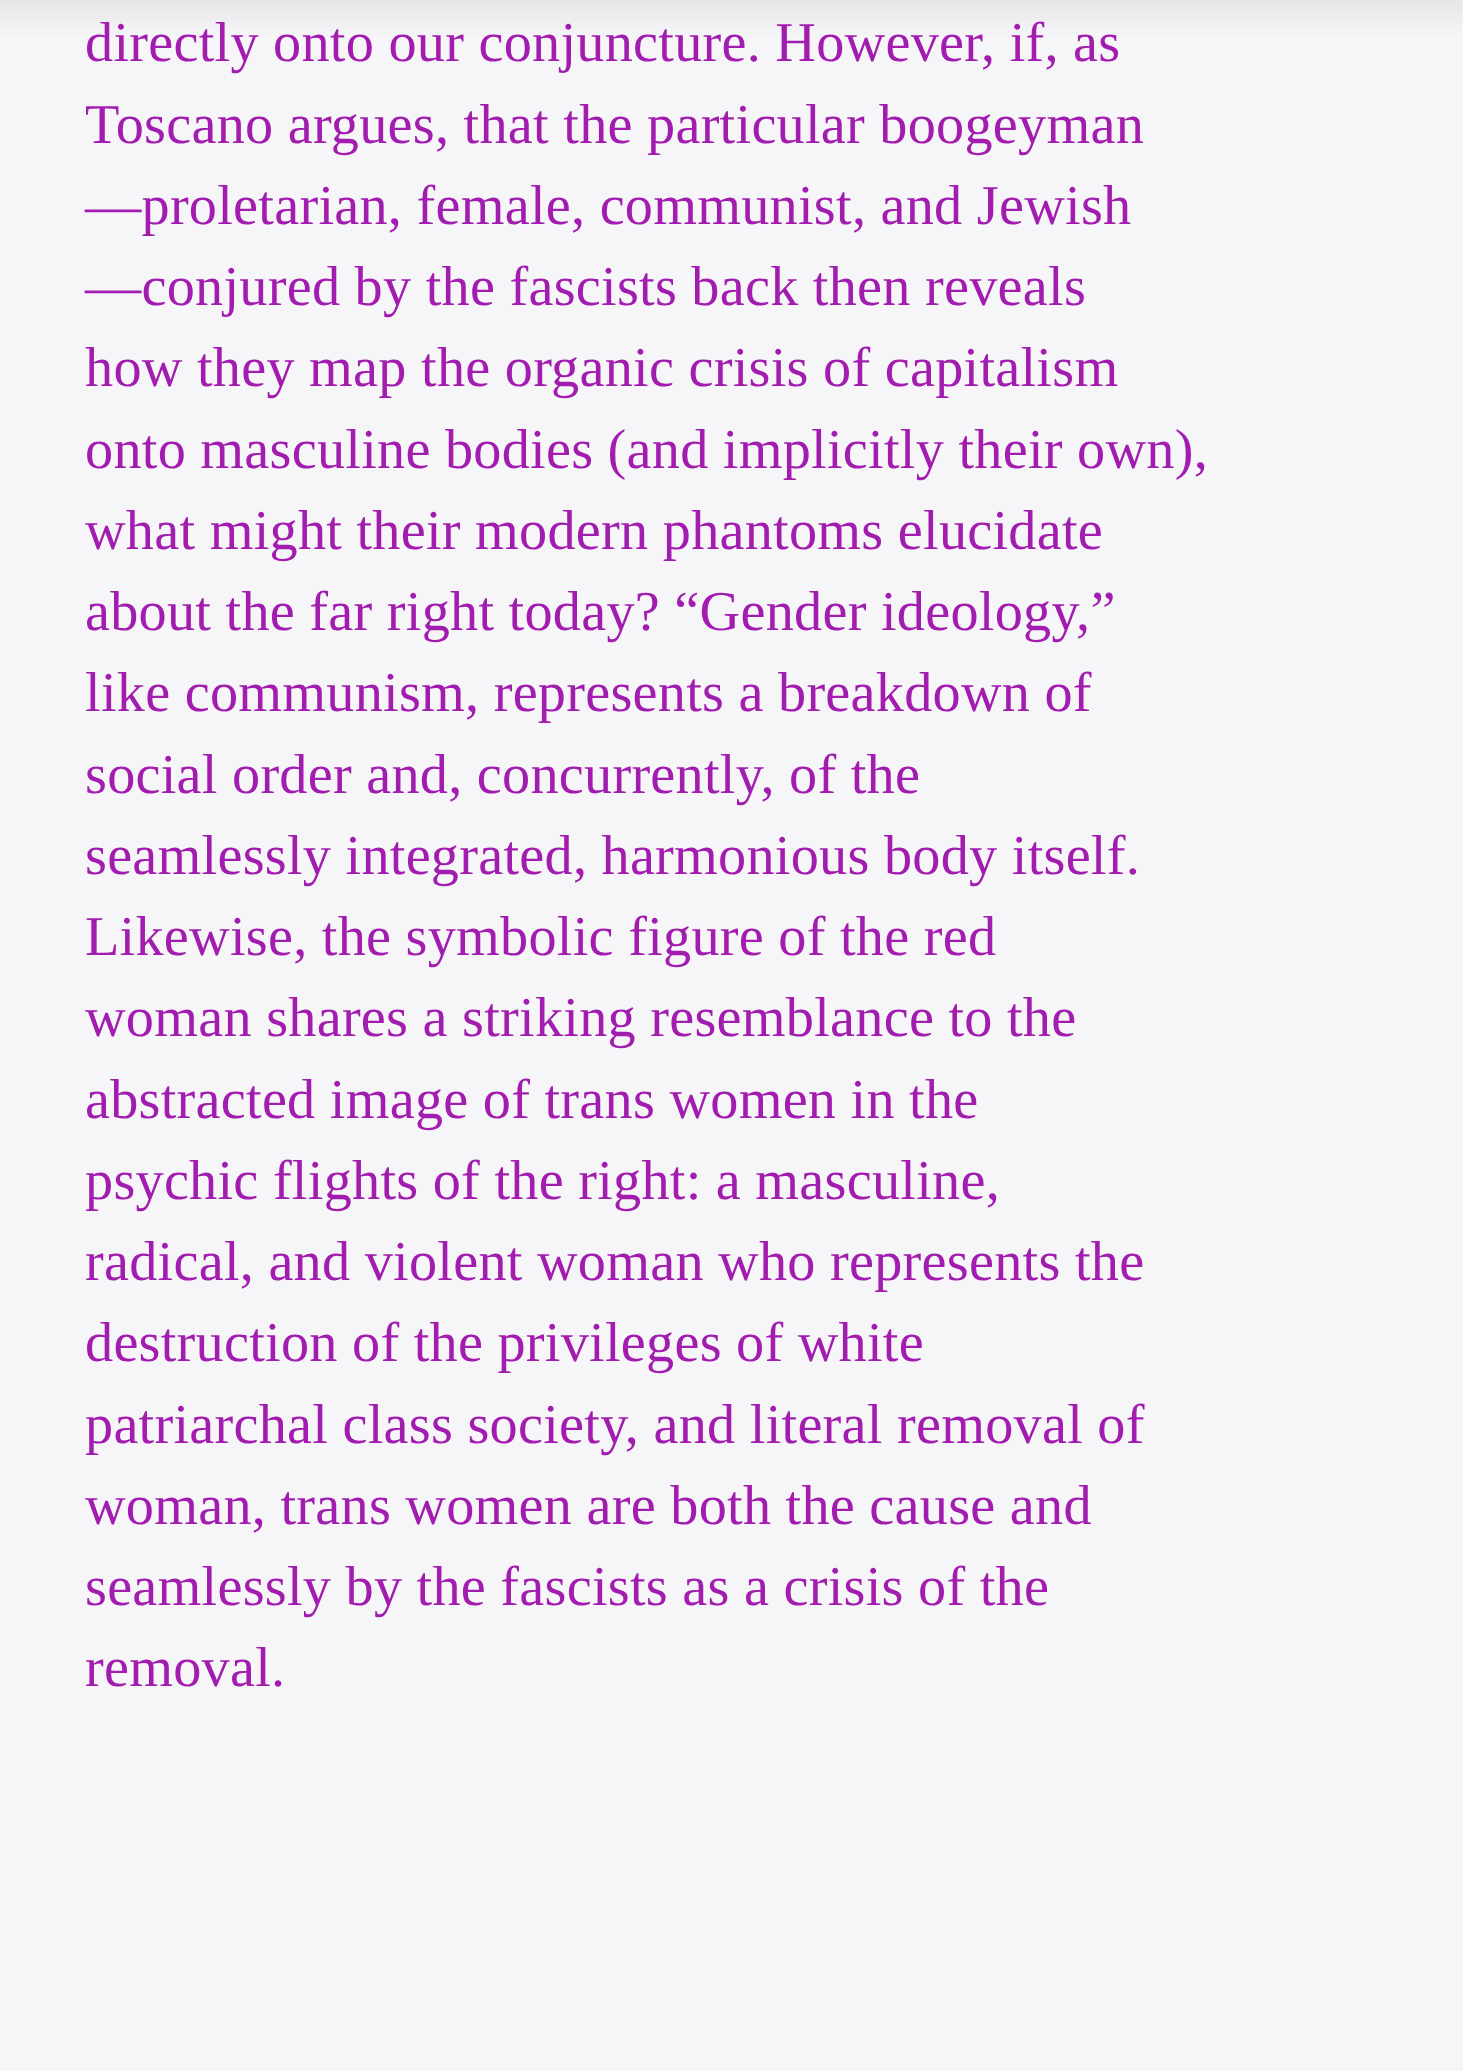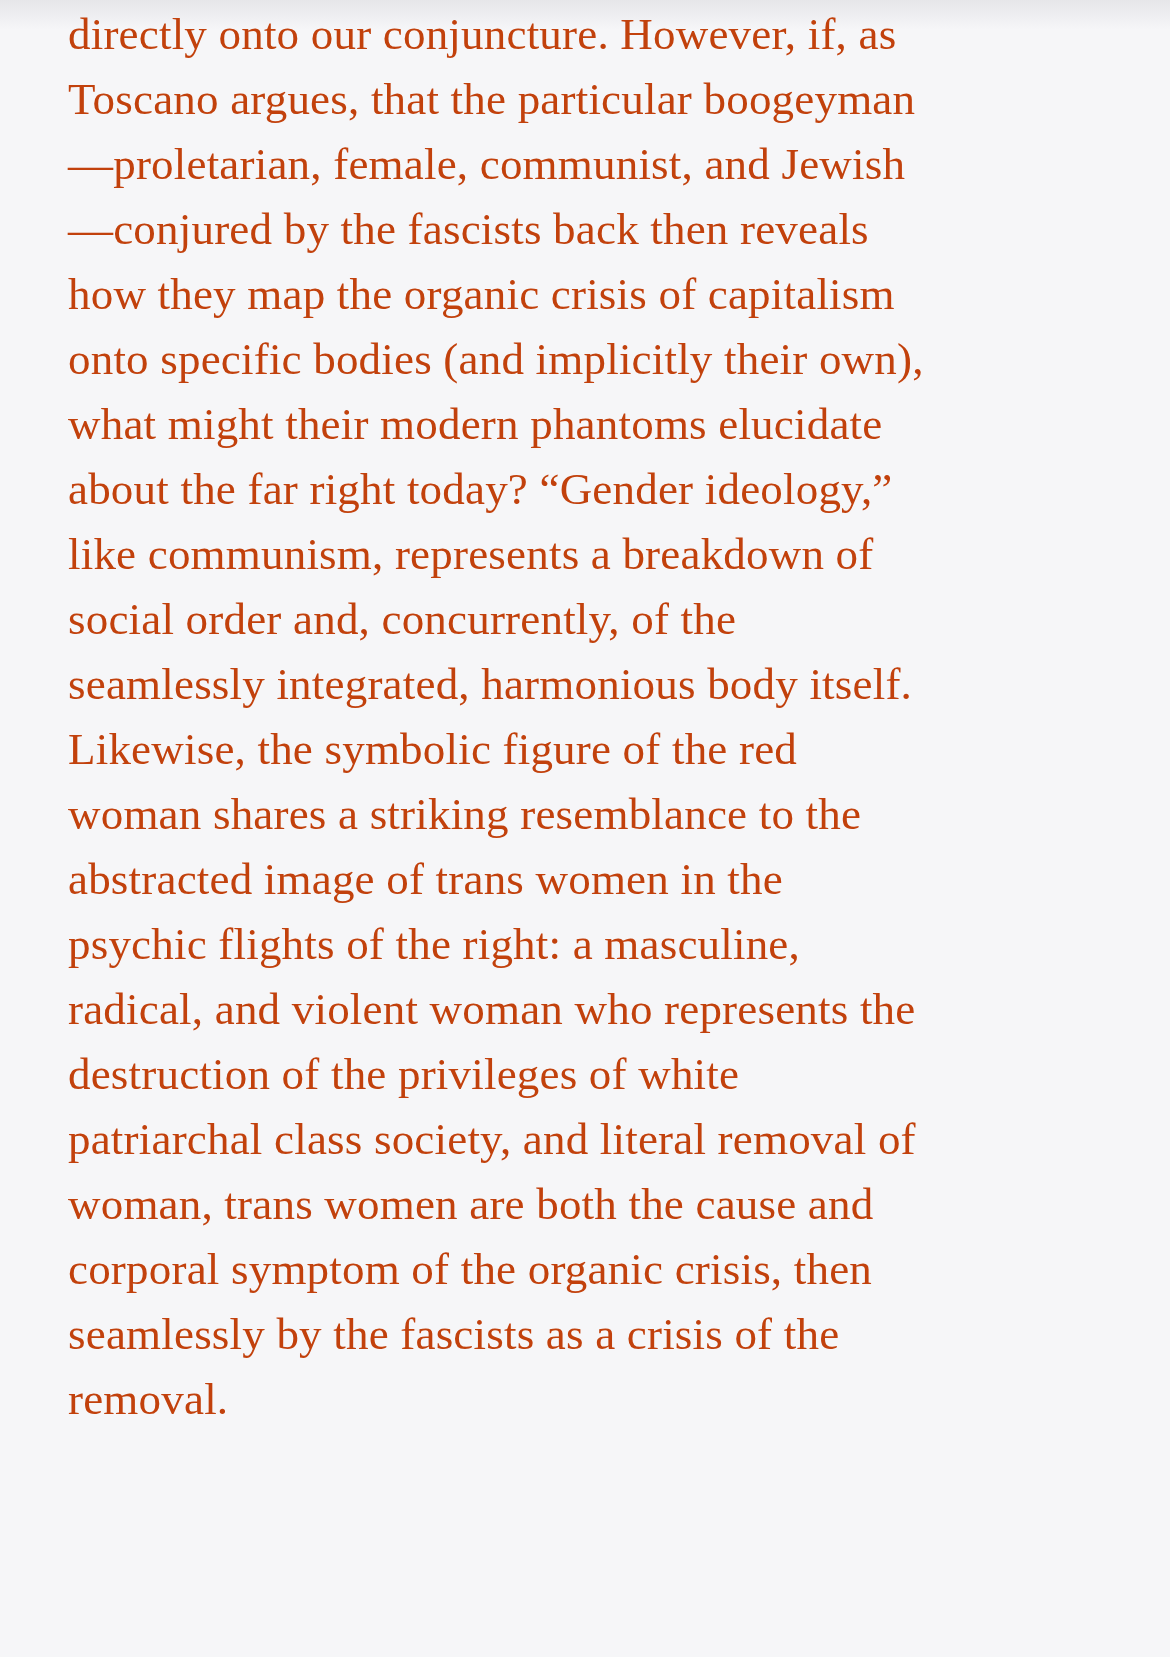--- a/index.html
+++ b/index.html
@@ -23,50 +23,49 @@
     background: linear-gradient(to bottom, #e6e6e9 0%, rgba(246,246,248,0) 100%);
     pointer-events: none;
   }
   .article-body {
     position: absolute;
     top: 0;
     left: 0;
     width: 1170px;
     box-sizing: border-box;
     padding: 2px 40px 0 68px;
-    color: #c2410c;
+    color: #a21caf;
     font-size: 45px;
     line-height: 65px;
     letter-spacing: 0.2px;
   }
   .text-line {
     white-space: pre;
   }
 </style>
 </head>
 <body>
 
 <div class="top-shadow"></div>
 
 <div class="article-body">
     <div class="text-line">directly onto our conjuncture. However, if, as</div>
     <div class="text-line">Toscano argues, that the particular boogeyman</div>
     <div class="text-line">—proletarian, female, communist, and Jewish</div>
     <div class="text-line">—conjured by the fascists back then reveals</div>
     <div class="text-line">how they map the organic crisis of capitalism</div>
-    <div class="text-line">onto specific bodies (and implicitly their own),</div>
+    <div class="text-line">onto masculine bodies (and implicitly their own),</div>
     <div class="text-line">what might their modern phantoms elucidate</div>
     <div class="text-line">about the far right today? “Gender ideology,”</div>
     <div class="text-line">like communism, represents a breakdown of</div>
     <div class="text-line">social order and, concurrently, of the</div>
     <div class="text-line">seamlessly integrated, harmonious body itself.</div>
     <div class="text-line">Likewise, the symbolic figure of the red</div>
     <div class="text-line">woman shares a striking resemblance to the</div>
     <div class="text-line">abstracted image of trans women in the</div>
     <div class="text-line">psychic flights of the right: a masculine,</div>
     <div class="text-line">radical, and violent woman who represents the</div>
     <div class="text-line">destruction of the privileges of white</div>
     <div class="text-line">patriarchal class society, and literal removal of</div>
     <div class="text-line">woman, trans women are both the cause and</div>
-    <div class="text-line">corporal symptom of the organic crisis, then</div>
     <div class="text-line">seamlessly by the fascists as a crisis of the</div>
     <div class="text-line">removal.</div>
   </div>
 
 </body></html>

